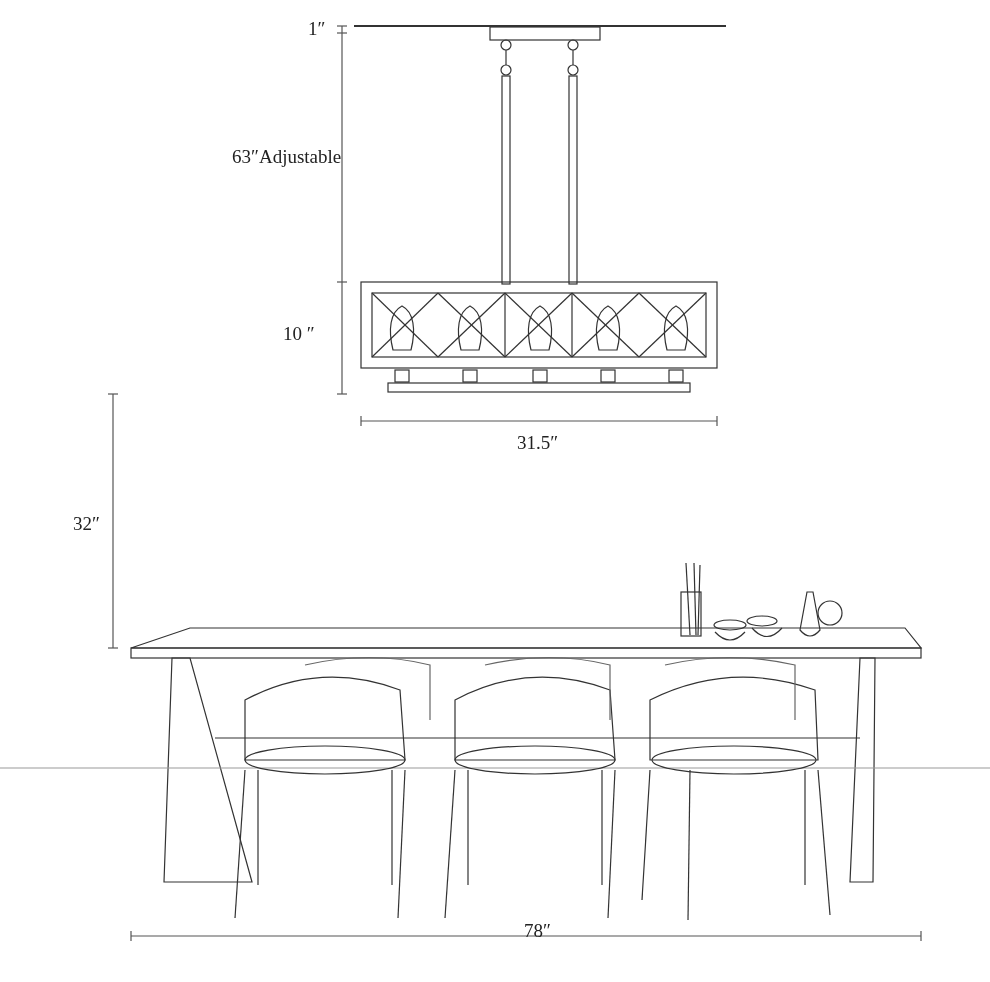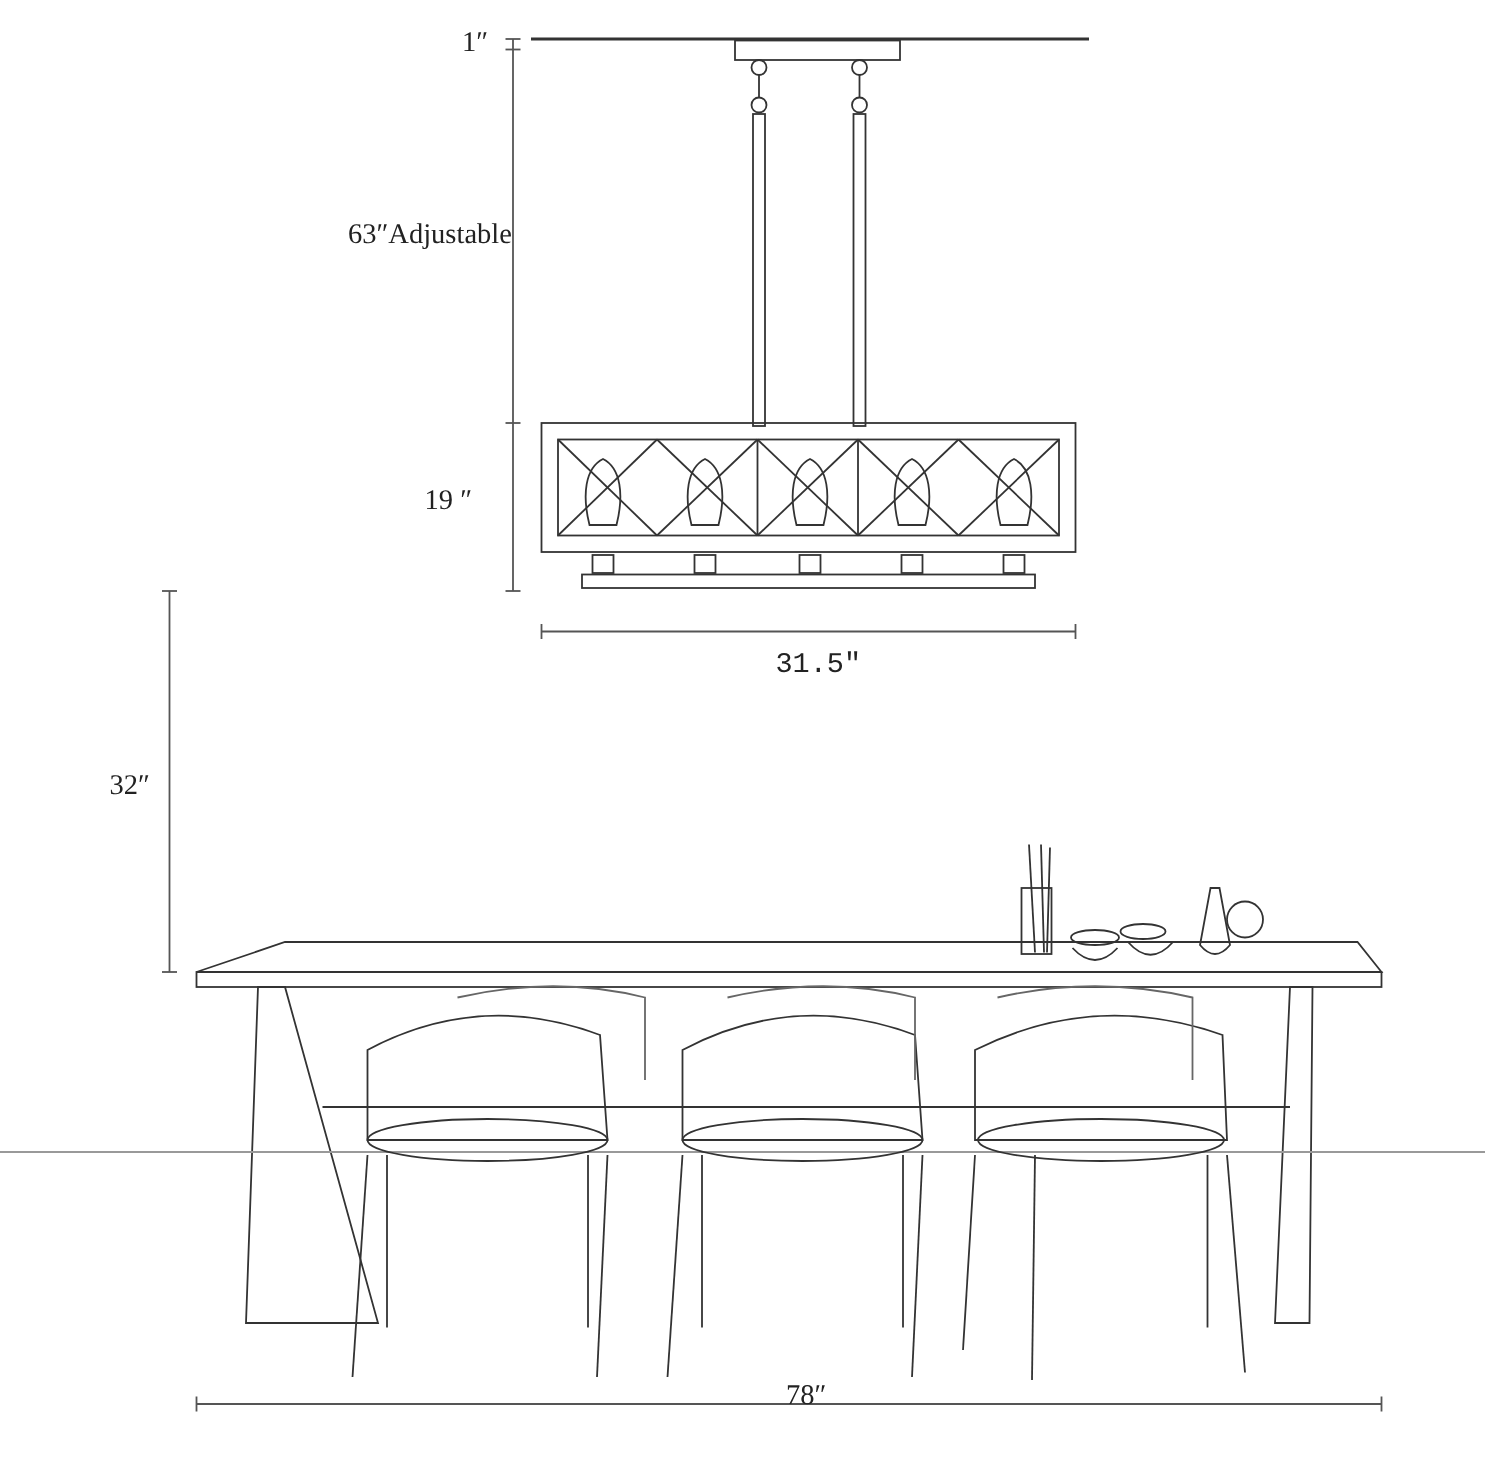--- a/index.html
+++ b/index.html
@@ -128,16 +128,16 @@
     <line x1="108" y1="394" x2="118" y2="394"></line>
       <line x1="108" y1="648" x2="118" y2="648"></line>
     <line x1="131" y1="936" x2="921" y2="936"></line>
     <line x1="131" y1="931" x2="131" y2="941"></line>
       <line x1="921" y1="931" x2="921" y2="941"></line>
   </g>
 </svg>
 
 <div class="lbl" style="left:308px;top:18px;">1″</div>
 <div class="lbl" style="left:193px;top:146px;margin-left:39px;">63″Adjustable</div>
-<div class="lbl" style="left:283px;top:323px;">19 ″</div>
-<div class="lbl" style="left:517px;top:432px;font-family:Liberation Mono, monospace;">31.5″</div>
+<div class="lbl" style="left:283px;top:323px;">10 ″</div>
+<div class="lbl" style="left:517px;top:432px;">31.5″</div>
 <div class="lbl" style="left:73px;top:513px;">32″</div>
 <div class="lbl" style="left:524px;top:920px;">78″</div>
 
 </body></html>

